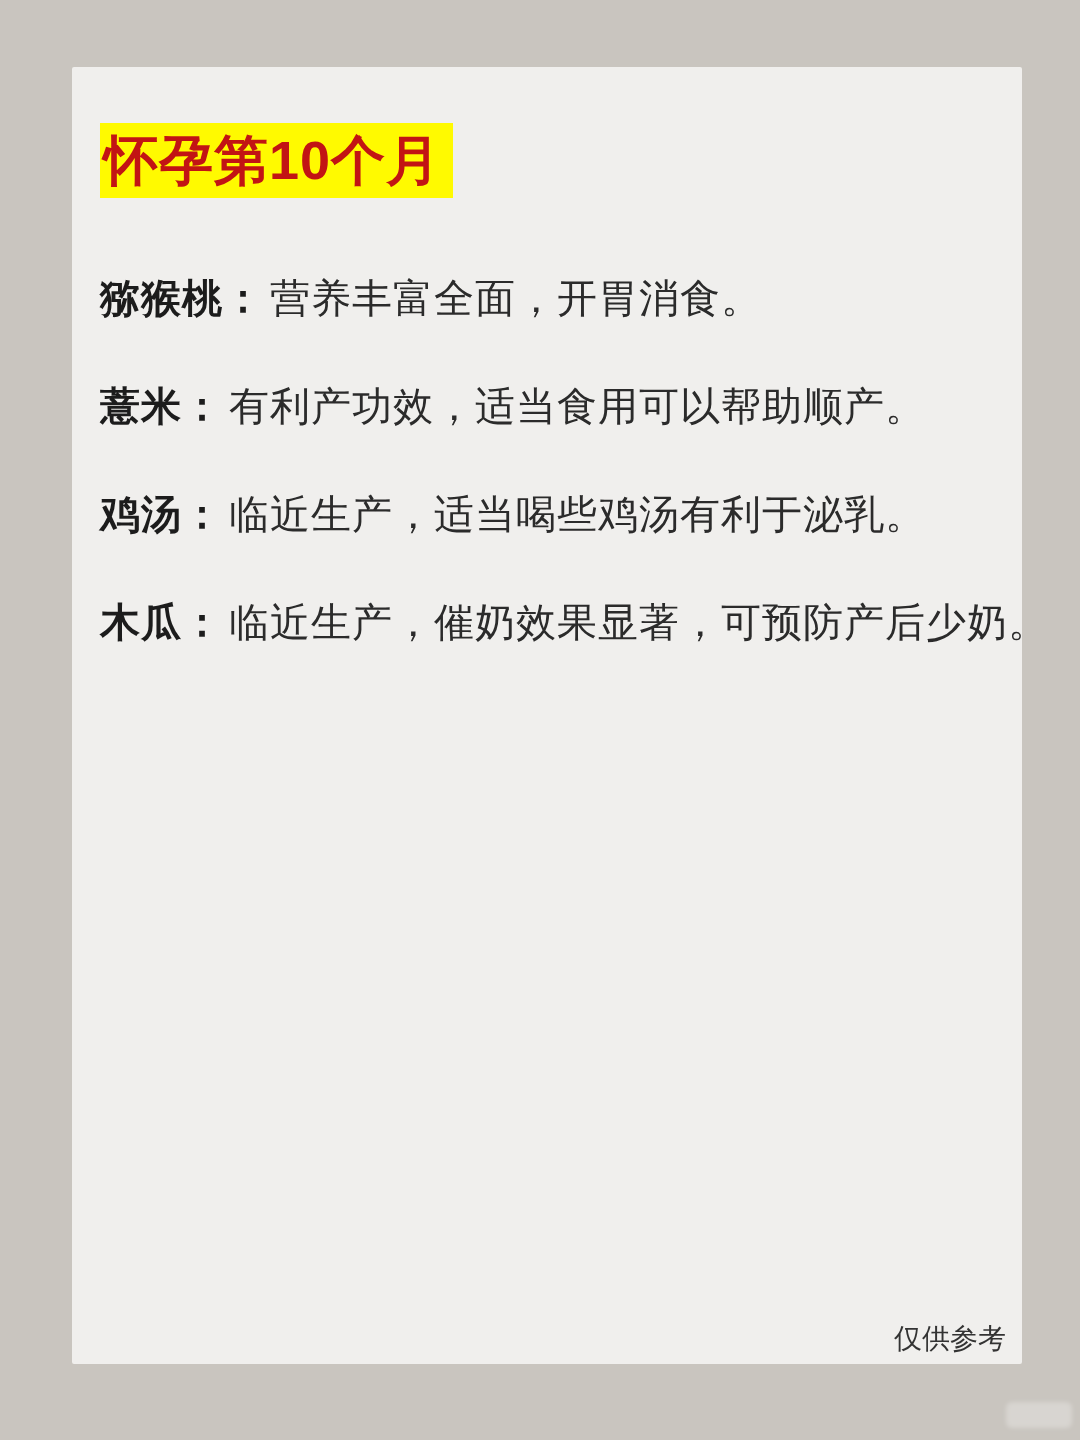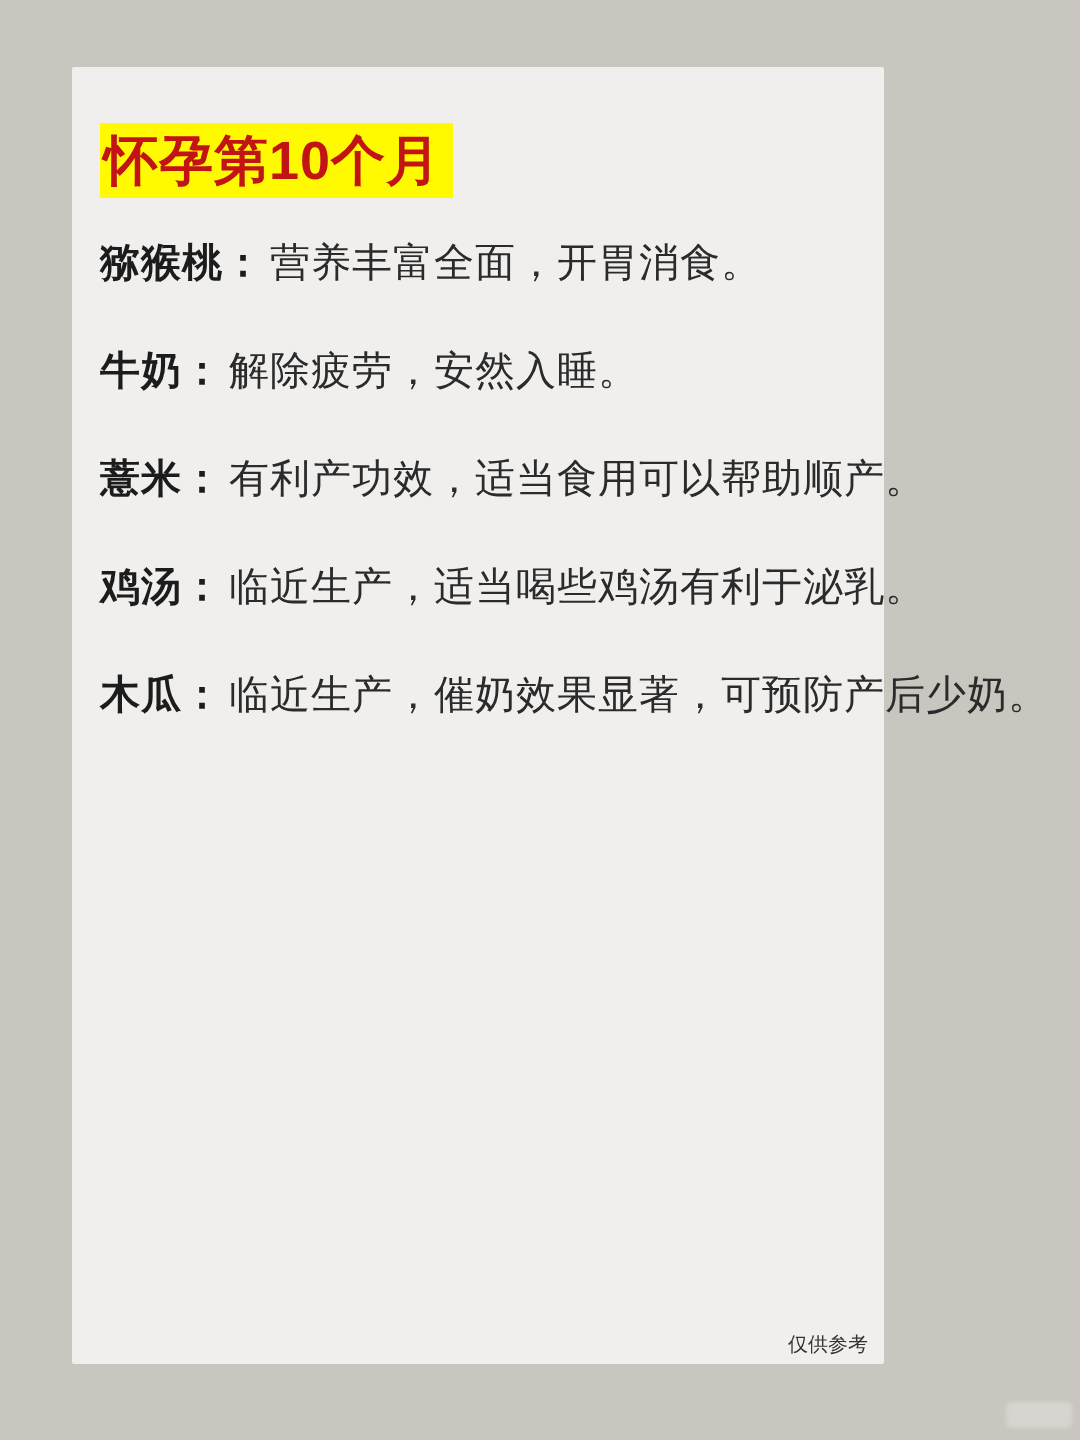--- a/index.html
+++ b/index.html
@@ -6,37 +6,37 @@
   html, body {
     width: 1080px; height: 1440px;
     background: #c9c5bf;
     font-family: "Liberation Sans", "DejaVu Sans", sans-serif;
     overflow: hidden;
     position: relative;
   }
   .card {
     position: absolute;
     left: 72px; top: 67px;
-    width: 812px; height: 1297px;
+    width: 950px; height: 1297px;
     background: #f0efed;
     border-radius: 2px;
     padding: 56px 28px 16px 28px;
   }
   .title-highlight {
     display: inline-block;
     background: #fffa00;
     color: #c21414;
     font-size: 54px;
     font-weight: 900;
     line-height: 62px;
     padding: 6px 12px 7px 4px;
     letter-spacing: 1px;
   }
   .food-list {
-    margin-top: 40px;
+    margin-top: 76px;
   }
   .food-item {
     font-size: 40px;
     line-height: 48px;
     margin-bottom: 60px;
     color: #262626;
     white-space: nowrap;
   }
   .food-name {
     font-weight: 800;
@@ -46,21 +46,21 @@
   }
   .food-desc {
     font-weight: 500;
     color: #2b2b2b;
     letter-spacing: 1px;
   }
   .footer-note {
     position: absolute;
     right: 16px;
     bottom: 6px;
-    font-size: 20px;
+    font-size: 28px;
     font-weight: 500;
     color: #333333;
   }
   .watermark {
     position: absolute;
     right: 8px;
     bottom: 12px;
     width: 66px;
     height: 26px;
     border-radius: 6px;
@@ -75,23 +75,20 @@
 
   <span class="title-highlight">怀孕第10个月</span>
 
   <div class="food-list">
 
     <div class="food-item">
       <span class="food-name">猕猴桃：</span><span class="food-desc">营养丰富全面，开胃消食。</span>
     </div>
 
 
-    <div class="food-item">
-      <span class="food-name">牛奶：</span><span class="food-desc">解除疲劳，安然入睡。</span>
-    </div>
 
     <div class="food-item">
       <span class="food-name">薏米：</span><span class="food-desc">有利产功效，适当食用可以帮助顺产。</span>
     </div>
 
 
     <div class="food-item">
       <span class="food-name">鸡汤：</span><span class="food-desc">临近生产，适当喝些鸡汤有利于泌乳。</span>
     </div>
 

